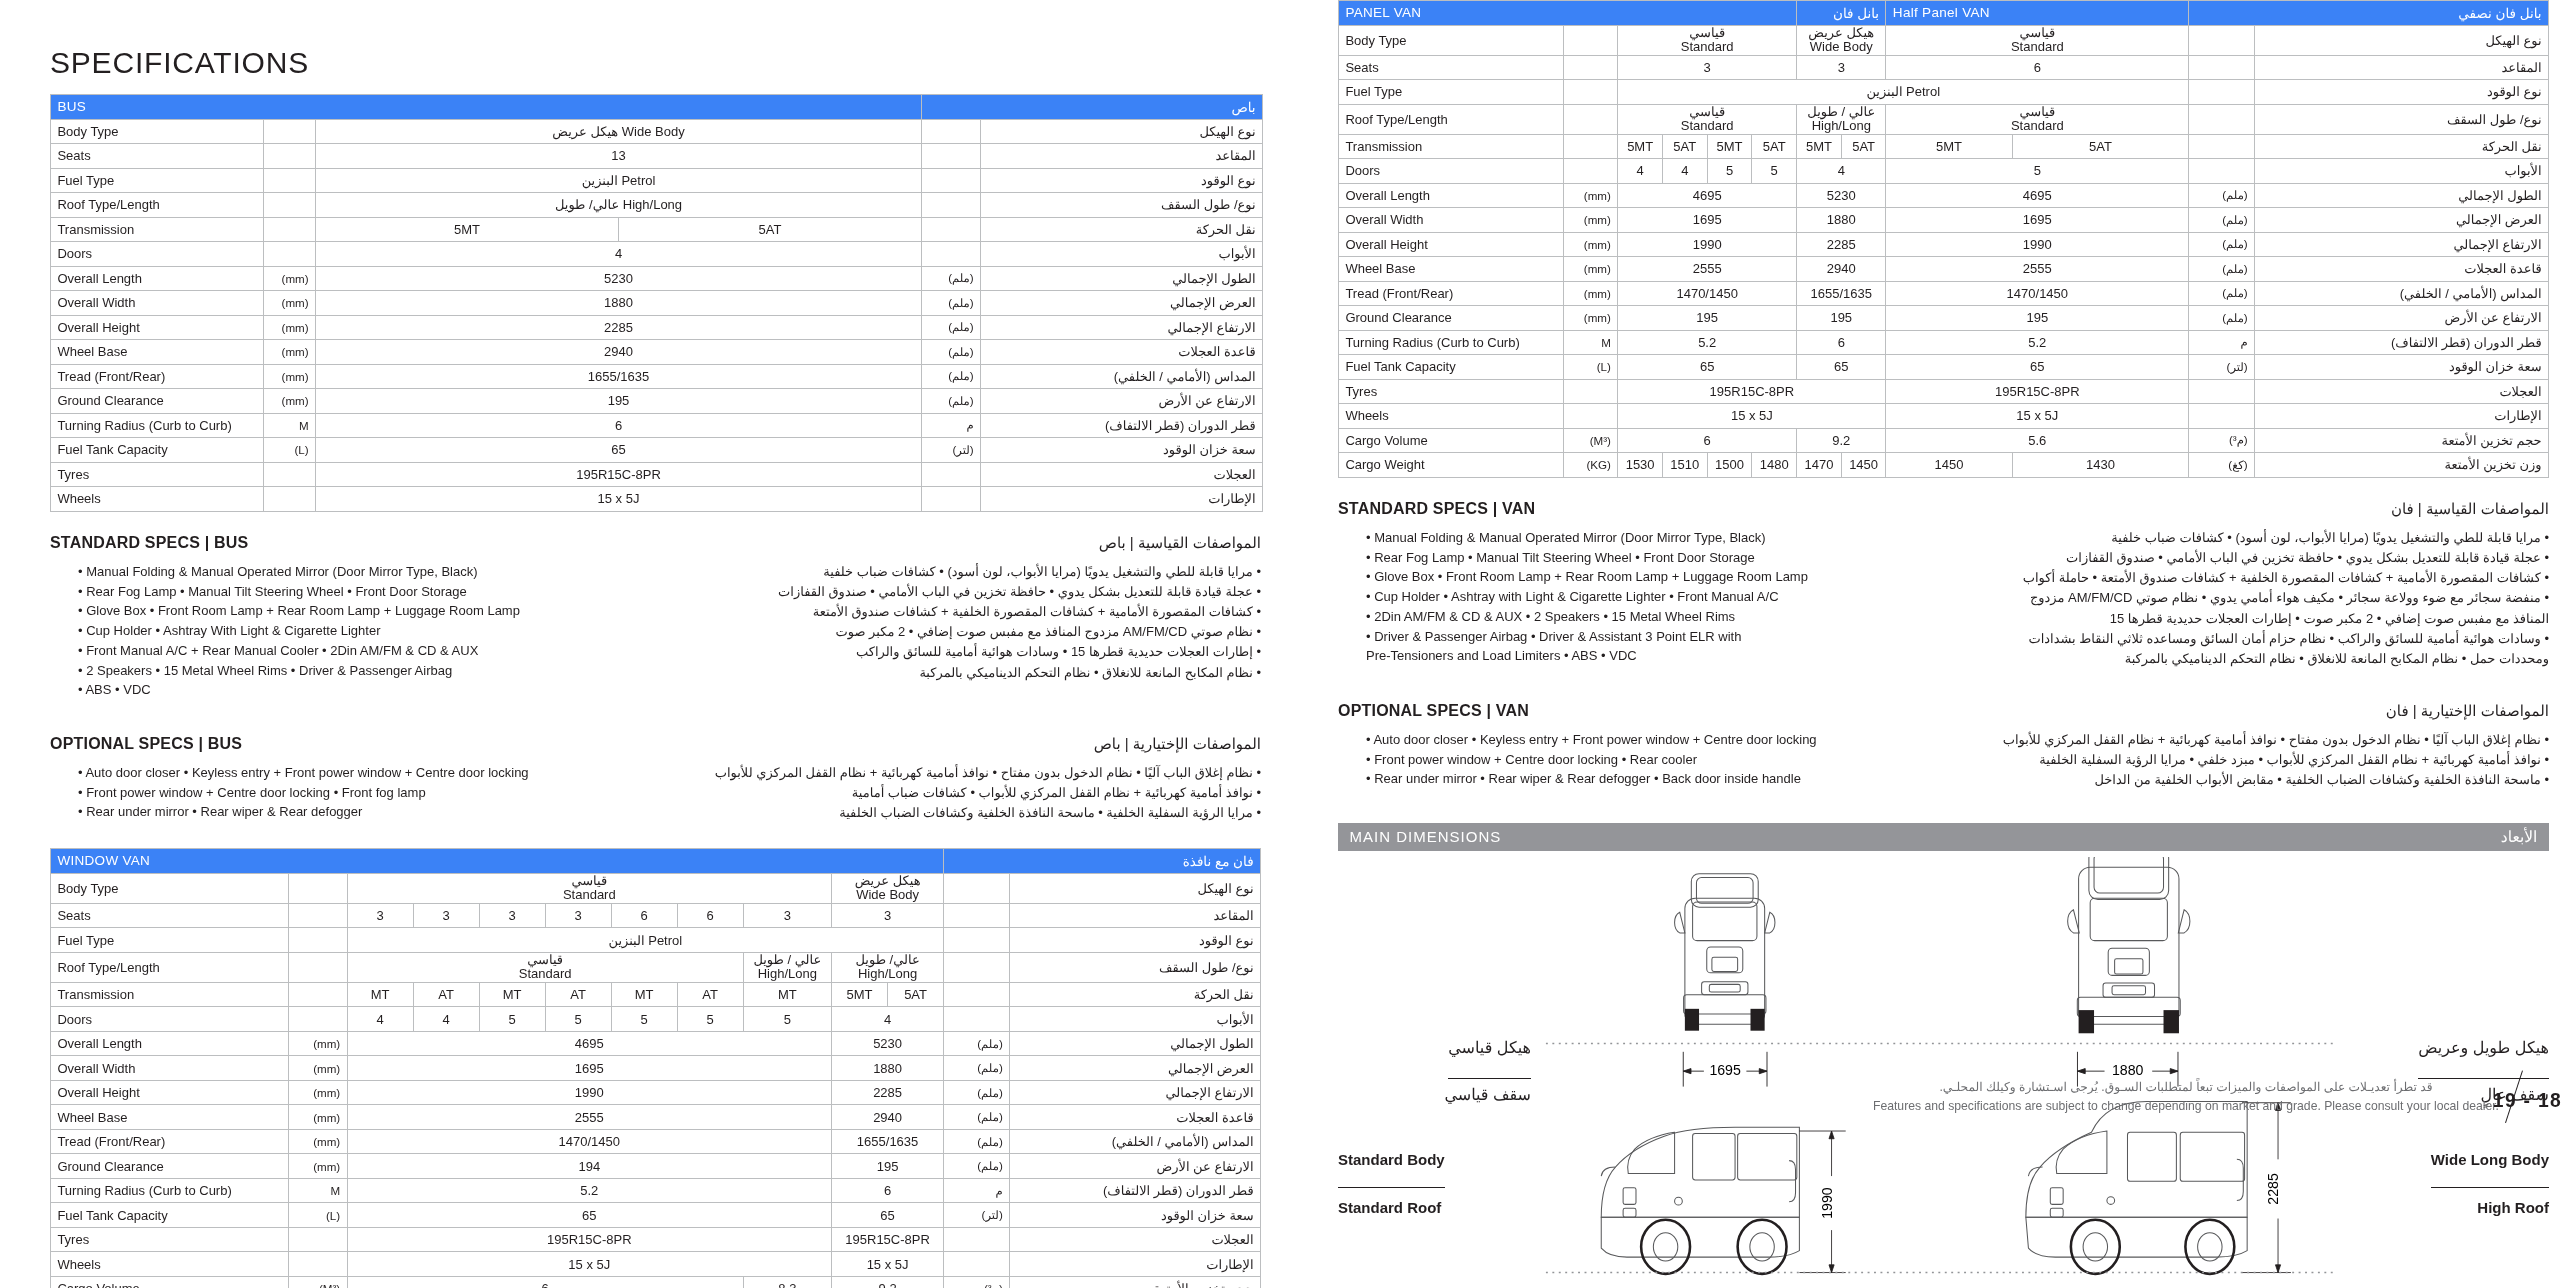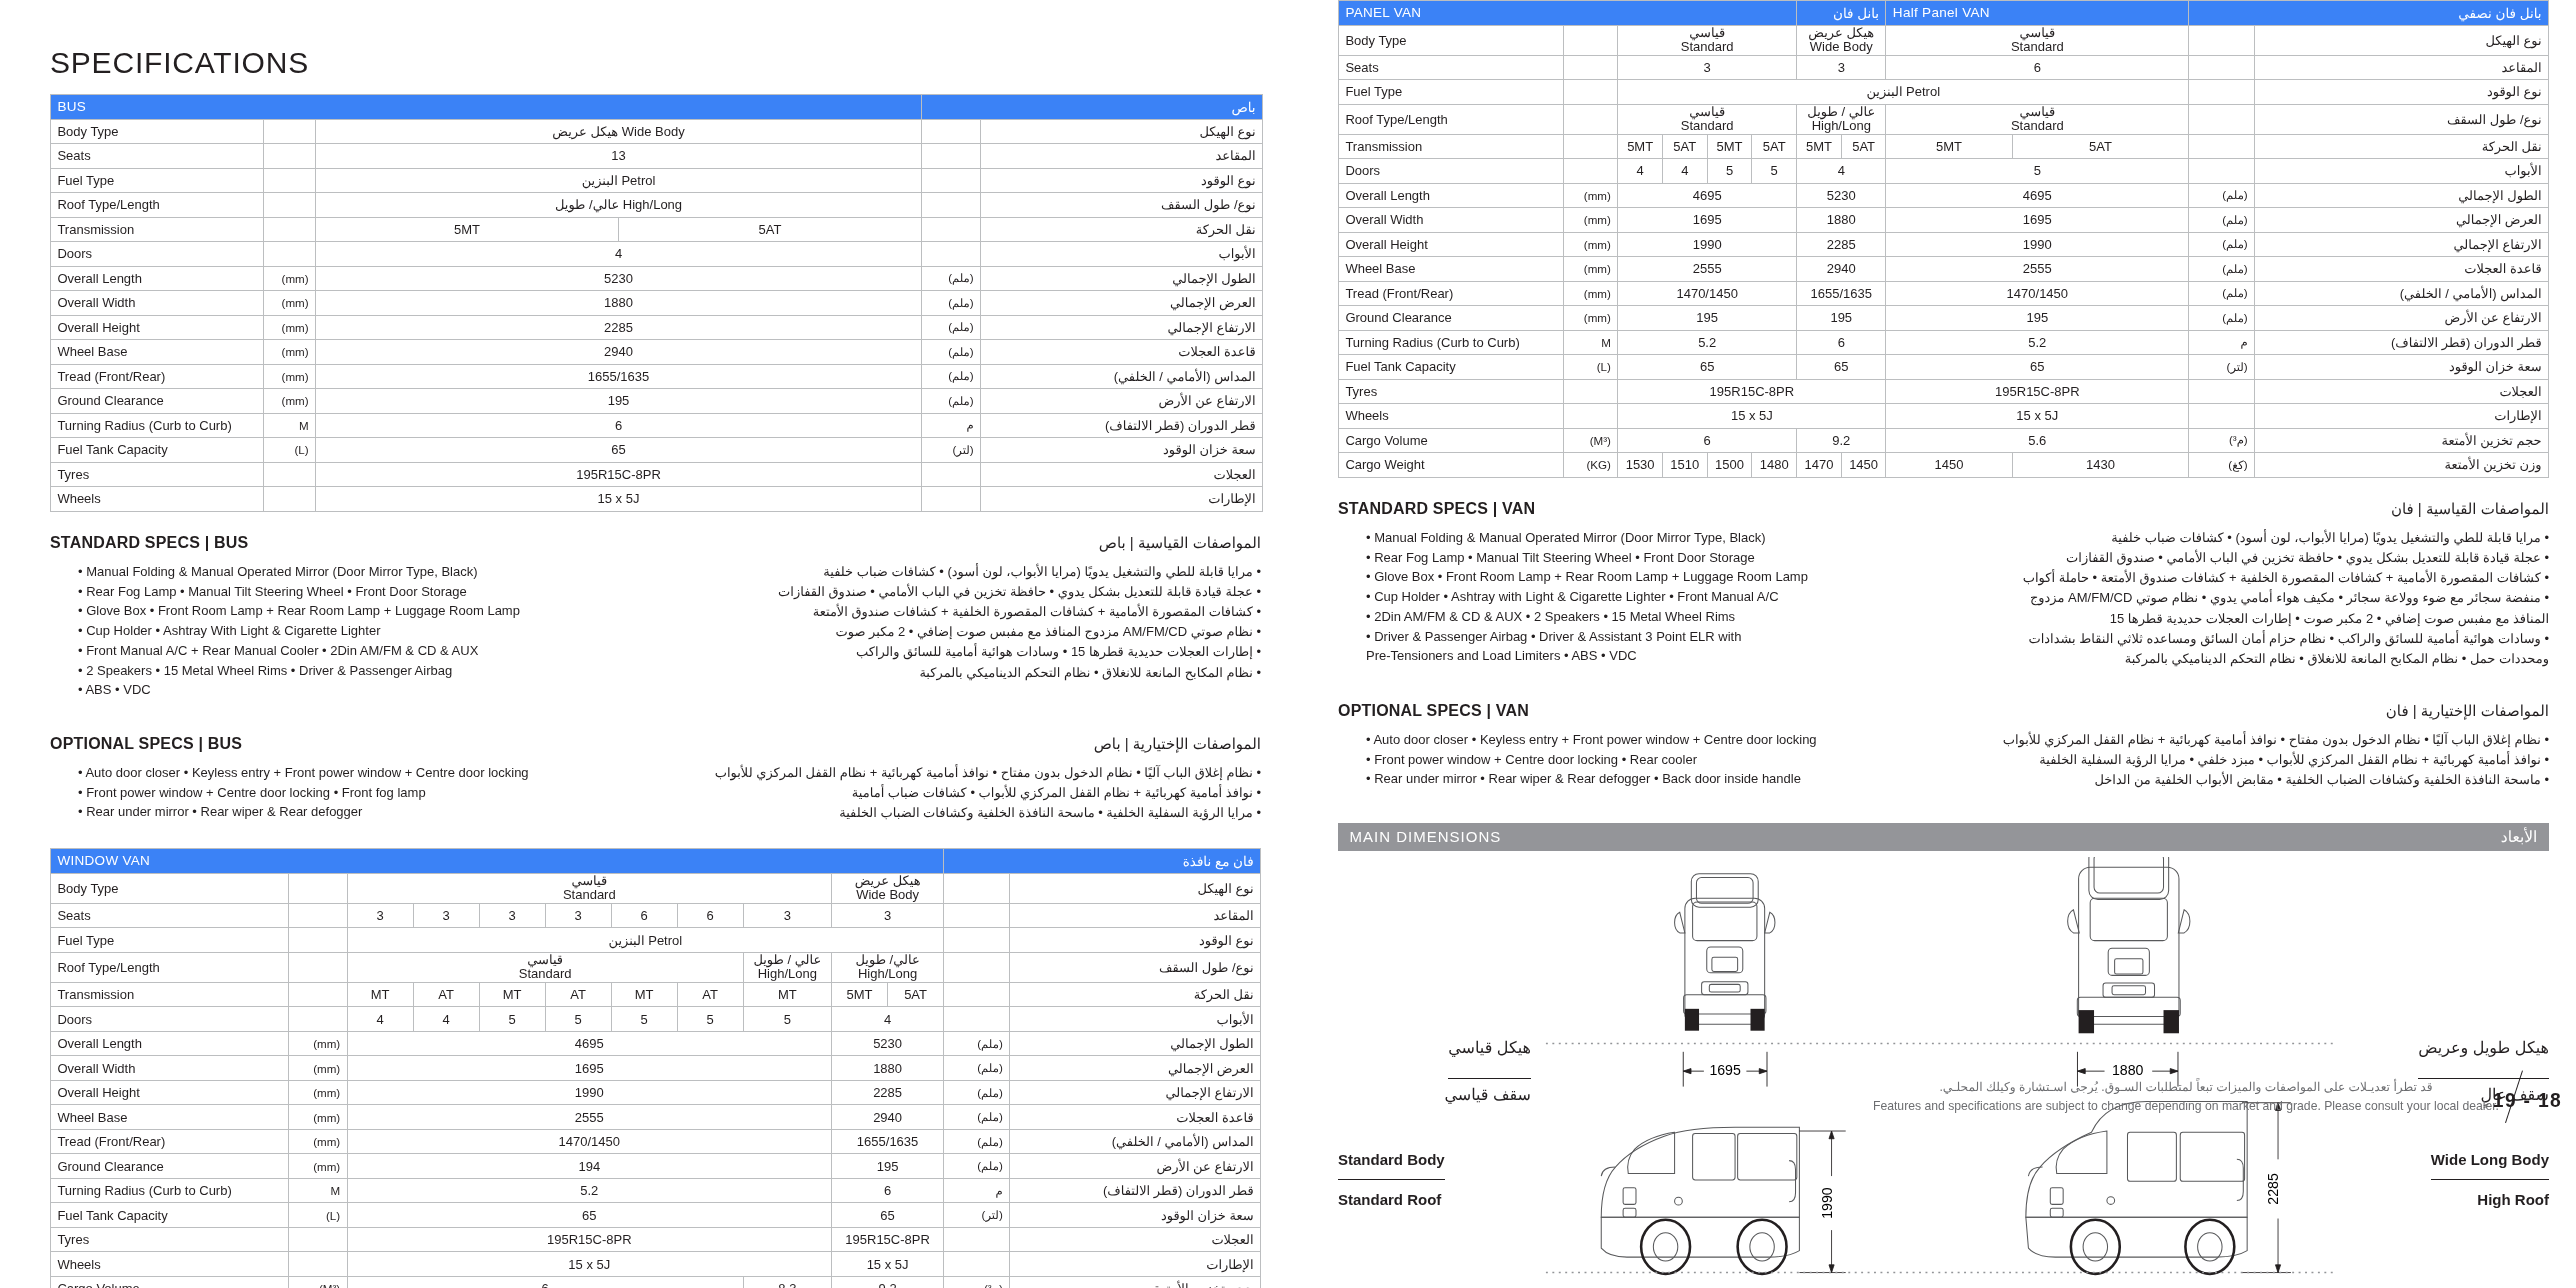--- a/index.html
+++ b/index.html
@@ -59,21 +59,21 @@
   .md-bar{
     background:#949599; color:#fff; height:28px;
     display:flex; align-items:center; justify-content:space-between;
     padding:0 11.6px; margin-top:26px;
   }
   .md-bar .en{ font-size:15px; letter-spacing:1px;}
   .md-bar .ar{ font-size:15.5px; direction:rtl;}
 
   .dim-area{ position:relative; width:1211px; height:386px; margin-top:6.4px;}
   .lab{ font-size:15px; font-weight:bold; line-height:1.55;}
-  .lab .u{ border-bottom:1.3px solid #231f20; display:inline-block; padding-bottom:8px;}
+  .lab .u{ border-bottom:1.3px solid #231f20; display:inline-block; padding-bottom:16px;}
   .lab-ar{ font-size:16px; text-align:right; direction:rtl; line-height:1.5;}
   .lab-ar .u{ border-bottom:1.3px solid #231f20; display:inline-block; padding-bottom:18px;}
   .footer-note{
     position:absolute; right:77px; bottom:19.3px; text-align:center;
     color:#6d6e71; font-size:12.2px; line-height:1.6;
   }
   .pageno{
     position:absolute; right:14px; bottom:24.5px;
     font-size:19.3px; font-weight:bold; letter-spacing:1.3px;
   }

